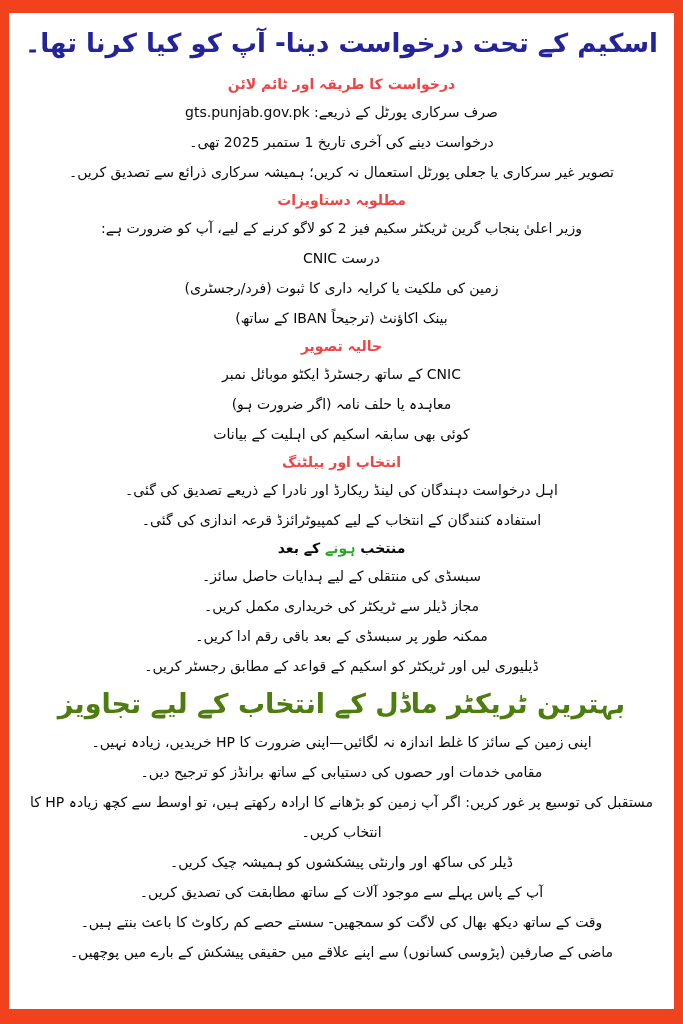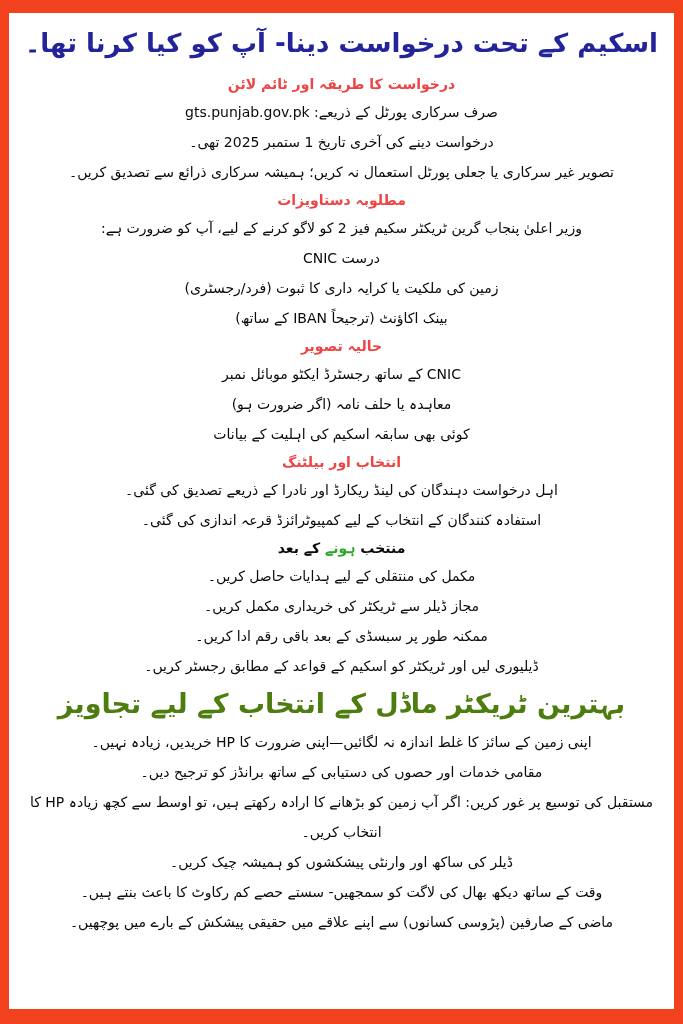--- a/index.html
+++ b/index.html
@@ -78,26 +78,27 @@
   <h3 class="h-green">حالیہ تصویر</h3>
   <p class="body">CNIC کے ساتھ رجسٹرڈ ایکٹو موبائل نمبر</p>
   <p class="body">معاہدہ یا حلف نامہ (اگر ضرورت ہو)</p>
   <p class="body">کوئی بھی سابقہ اسکیم کی اہلیت کے بیانات</p>
 
   <h3 class="h-green">انتخاب اور بیلٹنگ</h3>
   <p class="body">اہل درخواست دہندگان کی لینڈ ریکارڈ اور نادرا کے ذریعے تصدیق کی گئی۔</p>
   <p class="body">استفادہ کنندگان کے انتخاب کے لیے کمپیوٹرائزڈ قرعہ اندازی کی گئی۔</p>
 
   <h3 class="h-mixed"><span>منتخب</span> <span class="green">ہونے</span> <span>کے بعد</span></h3>
-  <p class="body">مکمل کی منتقلی کے لیے ہدایات حاصل کریں۔</p>
+  <p class="body">سبسڈی کی منتقلی کے لیے ہدایات حاصل سائز۔</p>
   <p class="body">مجاز ڈیلر سے ٹریکٹر کی خریداری مکمل کریں۔</p>
   <p class="body">ممکنہ طور پر سبسڈی کے بعد باقی رقم ادا کریں۔</p>
   <p class="body">ڈیلیوری لیں اور ٹریکٹر کو اسکیم کے قواعد کے مطابق رجسٹر کریں۔</p>
 
   <h2 class="h-navy">بہترین ٹریکٹر ماڈل کے انتخاب کے لیے تجاویز</h2>
   <p class="body">اپنی زمین کے سائز کا غلط اندازہ نہ لگائیں—اپنی ضرورت کا HP خریدیں، زیادہ نہیں۔</p>
   <p class="body">مقامی خدمات اور حصوں کی دستیابی کے ساتھ برانڈز کو ترجیح دیں۔</p>
   <p class="body">مستقبل کی توسیع پر غور کریں: اگر آپ زمین کو بڑھانے کا ارادہ رکھتے ہیں، تو اوسط سے کچھ زیادہ HP کا انتخاب کریں۔</p>
   <p class="body">ڈیلر کی ساکھ اور وارنٹی پیشکشوں کو ہمیشہ چیک کریں۔</p>
+  <p class="body">آپ کے پاس پہلے سے موجود آلات کے ساتھ مطابقت کی تصدیق کریں۔</p>
   <p class="body">وقت کے ساتھ دیکھ بھال کی لاگت کو سمجھیں- سستے حصے کم رکاوٹ کا باعث بنتے ہیں۔</p>
   <p class="body">ماضی کے صارفین (پڑوسی کسانوں) سے اپنے علاقے میں حقیقی پیشکش کے بارے میں پوچھیں۔</p>
 
 </div>
 
 </body></html>

